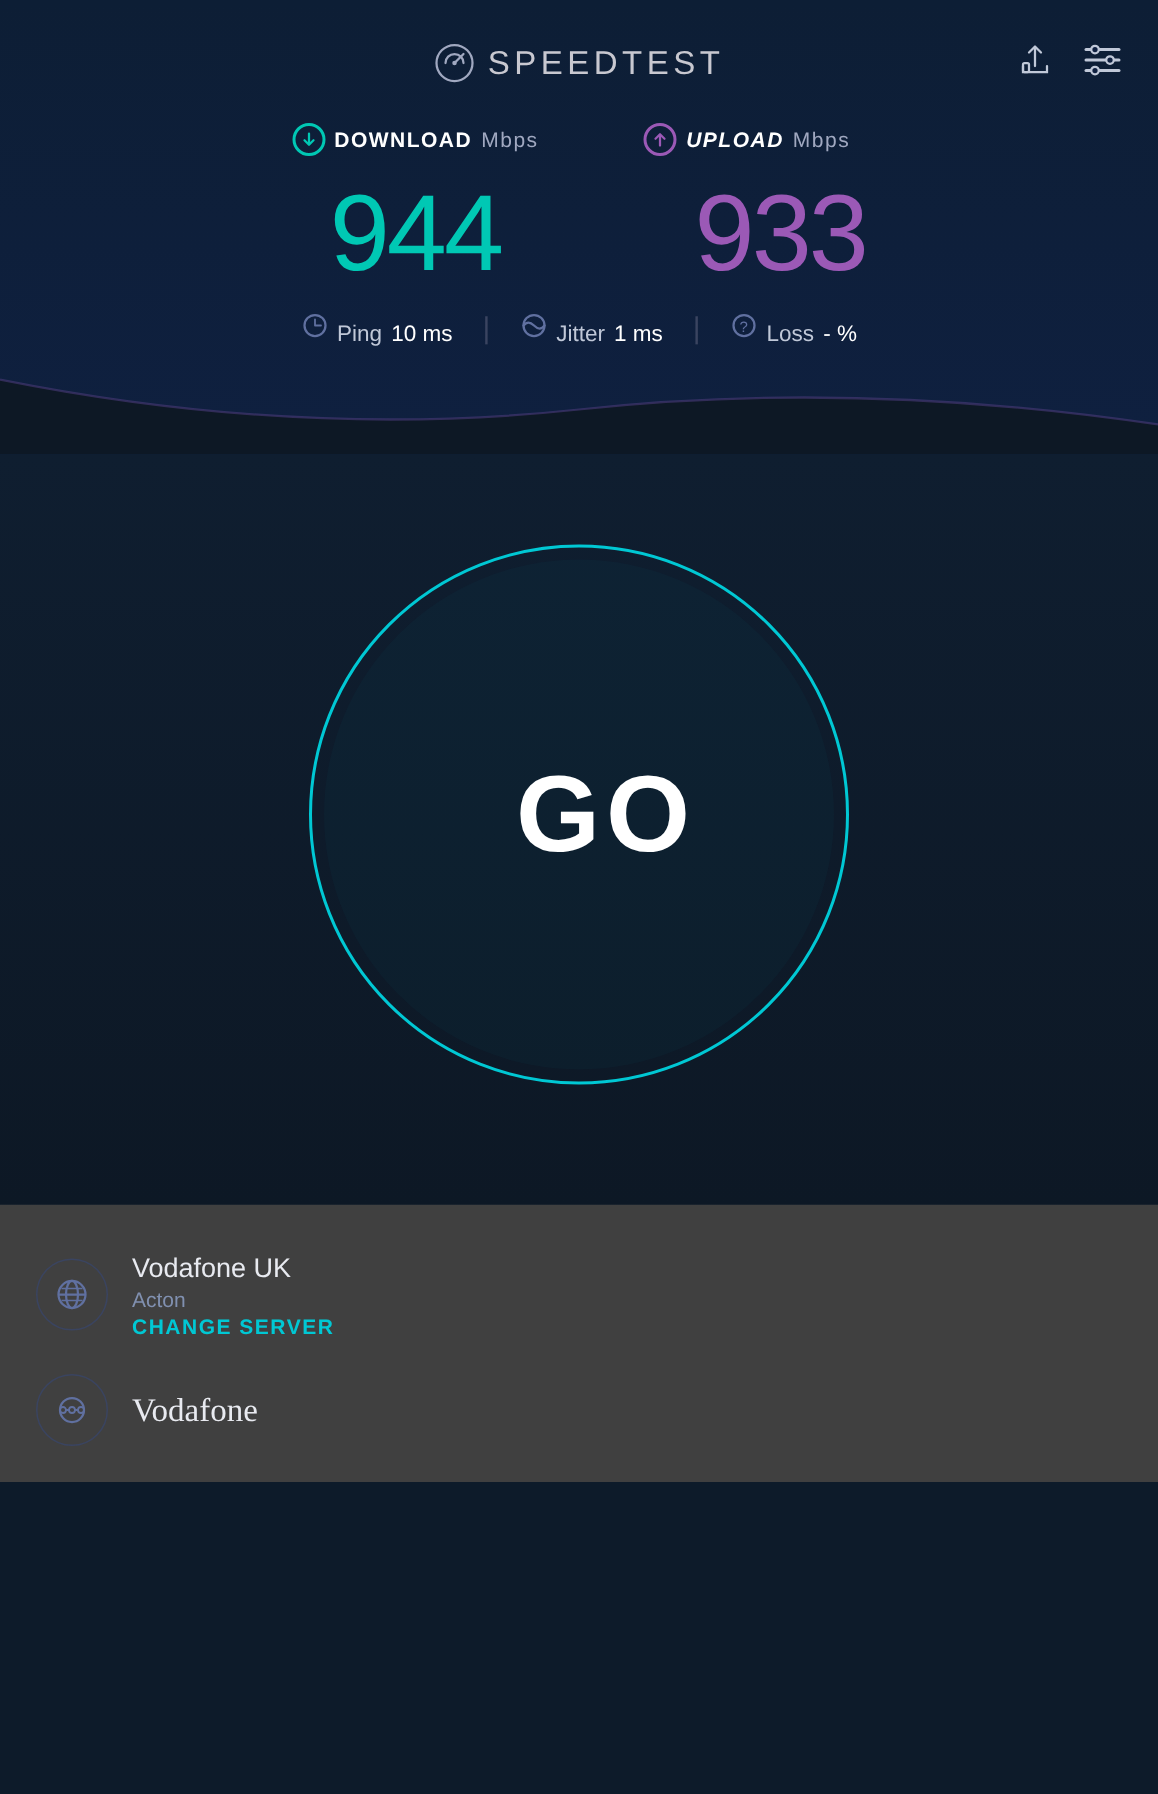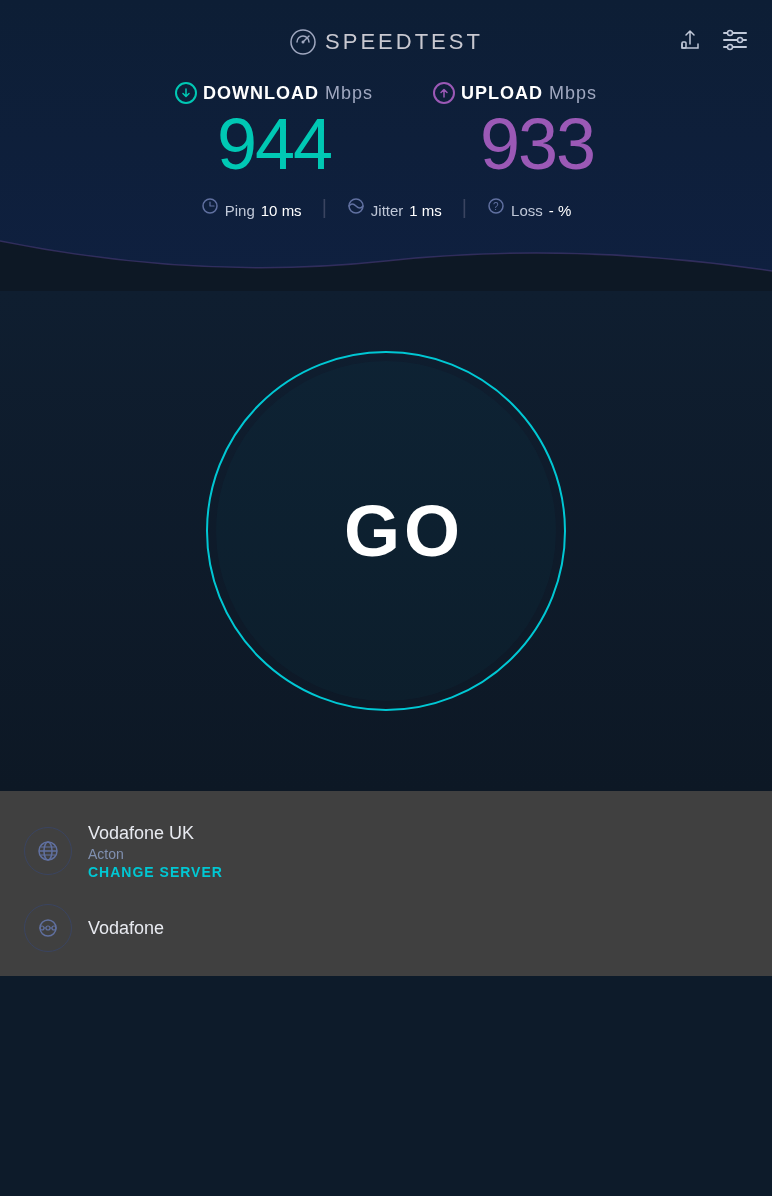--- a/index.html
+++ b/index.html
@@ -70,41 +70,42 @@
     .stat-item {
       display: flex;
       flex-direction: column;
       align-items: center;
     }
 
     .stat-label {
       display: flex;
       align-items: center;
       gap: 6px;
-      font-size: 18px;
+      font-size: 14px;
       font-weight: 700;
       letter-spacing: 1px;
-      margin-bottom: 4px;
+      margin-bottom: 16px;
     }
 
     .stat-label-download {
       color: #e8e8f0;
     }
 
     .stat-label-download .label-bold {
       color: #ffffff;
     }
 
     .stat-label-download .label-unit {
       color: #a0a8c0;
       font-weight: 400;
     }
 
     .stat-label-upload .label-bold {
       color: #ffffff;
+      font-style: italic;
     }
 
     .stat-label-upload .label-unit {
       color: #a0a8c0;
       font-weight: 400;
     }
 
     .stat-value {
       font-size: 72px;
       font-weight: 300;
@@ -293,23 +294,24 @@
       border-radius: 50%;
       border: 1.5px solid #3a4460;
       display: flex;
       align-items: center;
       justify-content: center;
       flex-shrink: 0;
       color: #6070a0;
     }
 
     .isp-name {
-      font-size: 18px;
+      font-size: 22px;
       font-weight: 500;
       color: #e8eaf0;
+      font-family: Liberation Serif, serif;
     }
 
     
     .top-section {
       background: linear-gradient(180deg, #0d1e35 0%, #0f2040 100%);
     }
 
     .download-col { color: #00c8b4; }
     .upload-col { color: #9b59b6; margin-left: 44px; }
   </style>

